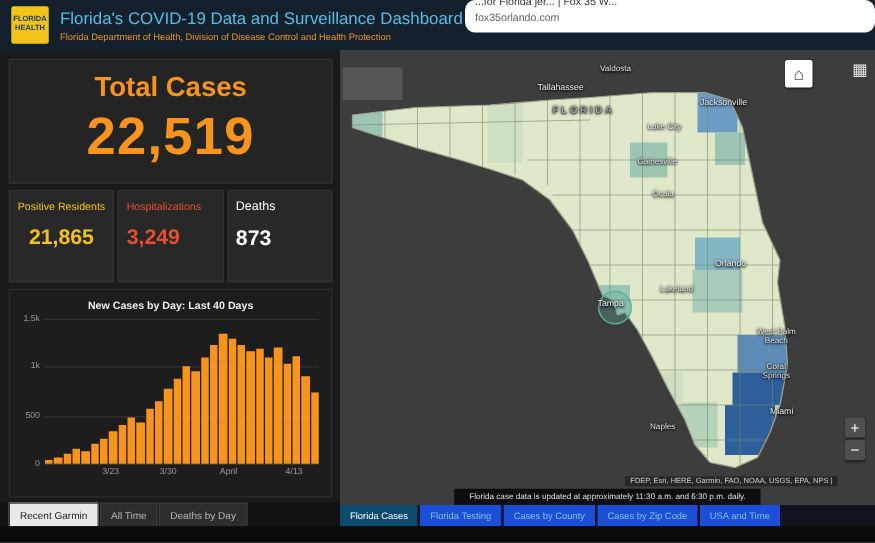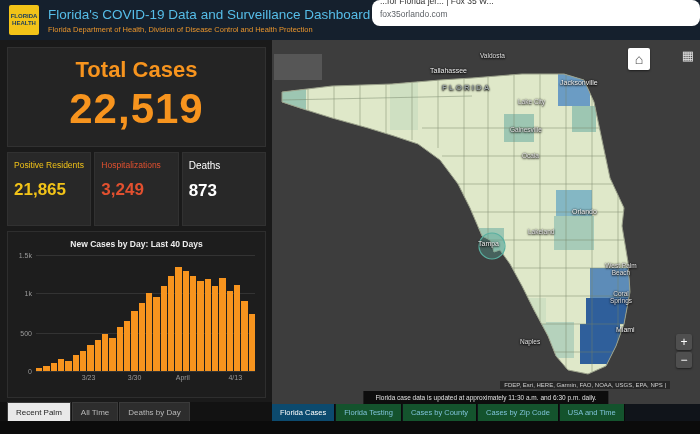--- a/index.html
+++ b/index.html
@@ -29,21 +29,21 @@
   .panel-total h1 { text-align:center; color:#f7941e; font-size:22px; font-weight:600;
                     margin-top:9px; }
   .total-value { text-align:center; color:#f7941e; font-size:42px; font-weight:bold;
                  letter-spacing:1px; margin-top:2px; }
 
   .stats { position:absolute; left:7px; top:152px; width:259px; height:74px;
            display:flex; gap:3px; }
   .stat { flex:1; background:#282828; border:1px solid #313131; padding:7px 6px; }
   .stat .lbl { font-size:8.5px; margin-bottom:10px; }
   .stat .val { font-size:17px; font-weight:bold; }
-  .c-yellow { color:#f2c318; } .c-red { color:#e2502f; } .c-white { color:#ffffff; }
+  .c-yellow { color:#f2c318;text-align:center; } .c-red { color:#e2502f; } .c-white { color:#ffffff; }
   .stat.deaths .lbl { font-size:10px; }
 
   .panel-chart { position:absolute; left:7px; top:231px; width:259px; height:167px;
                  background:#1d1d1d; border:1px solid #2e2e2e; }
   .panel-chart h2 { color:#eeeeee; font-size:8.5px; font-weight:bold; text-align:center;
                     margin:7px 0 6px; }
   .plot { position:relative; margin:4px 10px 0 28px; height:116px; }
   .grid { position:absolute; left:0; right:0; border-top:1px solid #333; }
   .bars { position:absolute; left:0; right:0; top:0; bottom:0; display:flex;
           align-items:flex-end; gap:1px; }
@@ -84,21 +84,21 @@
           box-shadow:0 1px 2px rgba(0,0,0,.5); }
   .attrib { position:absolute; right:30px; bottom:15px; background:rgba(0,0,0,.35);
             color:#cfcfcf; font-size:6px; padding:1px 4px; z-index:3; }
   .note { position:absolute; left:50%; bottom:0; transform:translateX(-50%);
           background:rgba(0,0,0,.78); color:#e0e0e0; font-size:6.5px; padding:3px 12px;
           white-space:nowrap; z-index:3; }
 
   .map-tabs { position:absolute; left:272px; top:404px; width:428px; height:17px;
               background:#10141a; display:flex; gap:1px; }
   .mtab { display:flex; align-items:center; padding:0 8px; font-size:7.5px; color:#7fc2d8;
-          background:#14532d; border-right:1px solid #0a0a0a; cursor:default; }
+          background:#1d4ed8; border-right:1px solid #0a0a0a; cursor:default; }
   .mtab.active { background:#0c4a6e; color:#ffffff; }
 
   .bottom-strip { position:absolute; left:0; top:421px; width:700px; height:13px;
                   background:#0b0b0b; }
 </style>
 </head>
 <body>
 
 <div class="app">
 
@@ -186,21 +186,21 @@
     </div>
     <div class="xlabs" id="xlabs">
         <span class="xlab" style="left: 24%;">3/23</span>
         <span class="xlab" style="left: 45%;">3/30</span>
         <span class="xlab" style="left: 67%;">April</span>
         <span class="xlab" style="left: 91%;">4/13</span>
       </div>
   </div>
 
   <div class="left-tabs">
-    <div class="ltab active">Recent Palm</div>
+    <div class="ltab active">Recent Garmin</div>
     <div class="ltab">All Time</div>
     <div class="ltab">Deaths by Day</div>
   </div>
 
   <div class="map">
     <svg width="428" height="364" viewBox="0 0 428 364">
       <defs>
         <clipPath id="fl">
           <path d="M10,52 L60,46 L120,44 L168,40 L200,38 L250,34 L292,34 L312,40
                    L322,62 L330,100 L338,138 L352,168 L350,186 L356,222 L358,252

